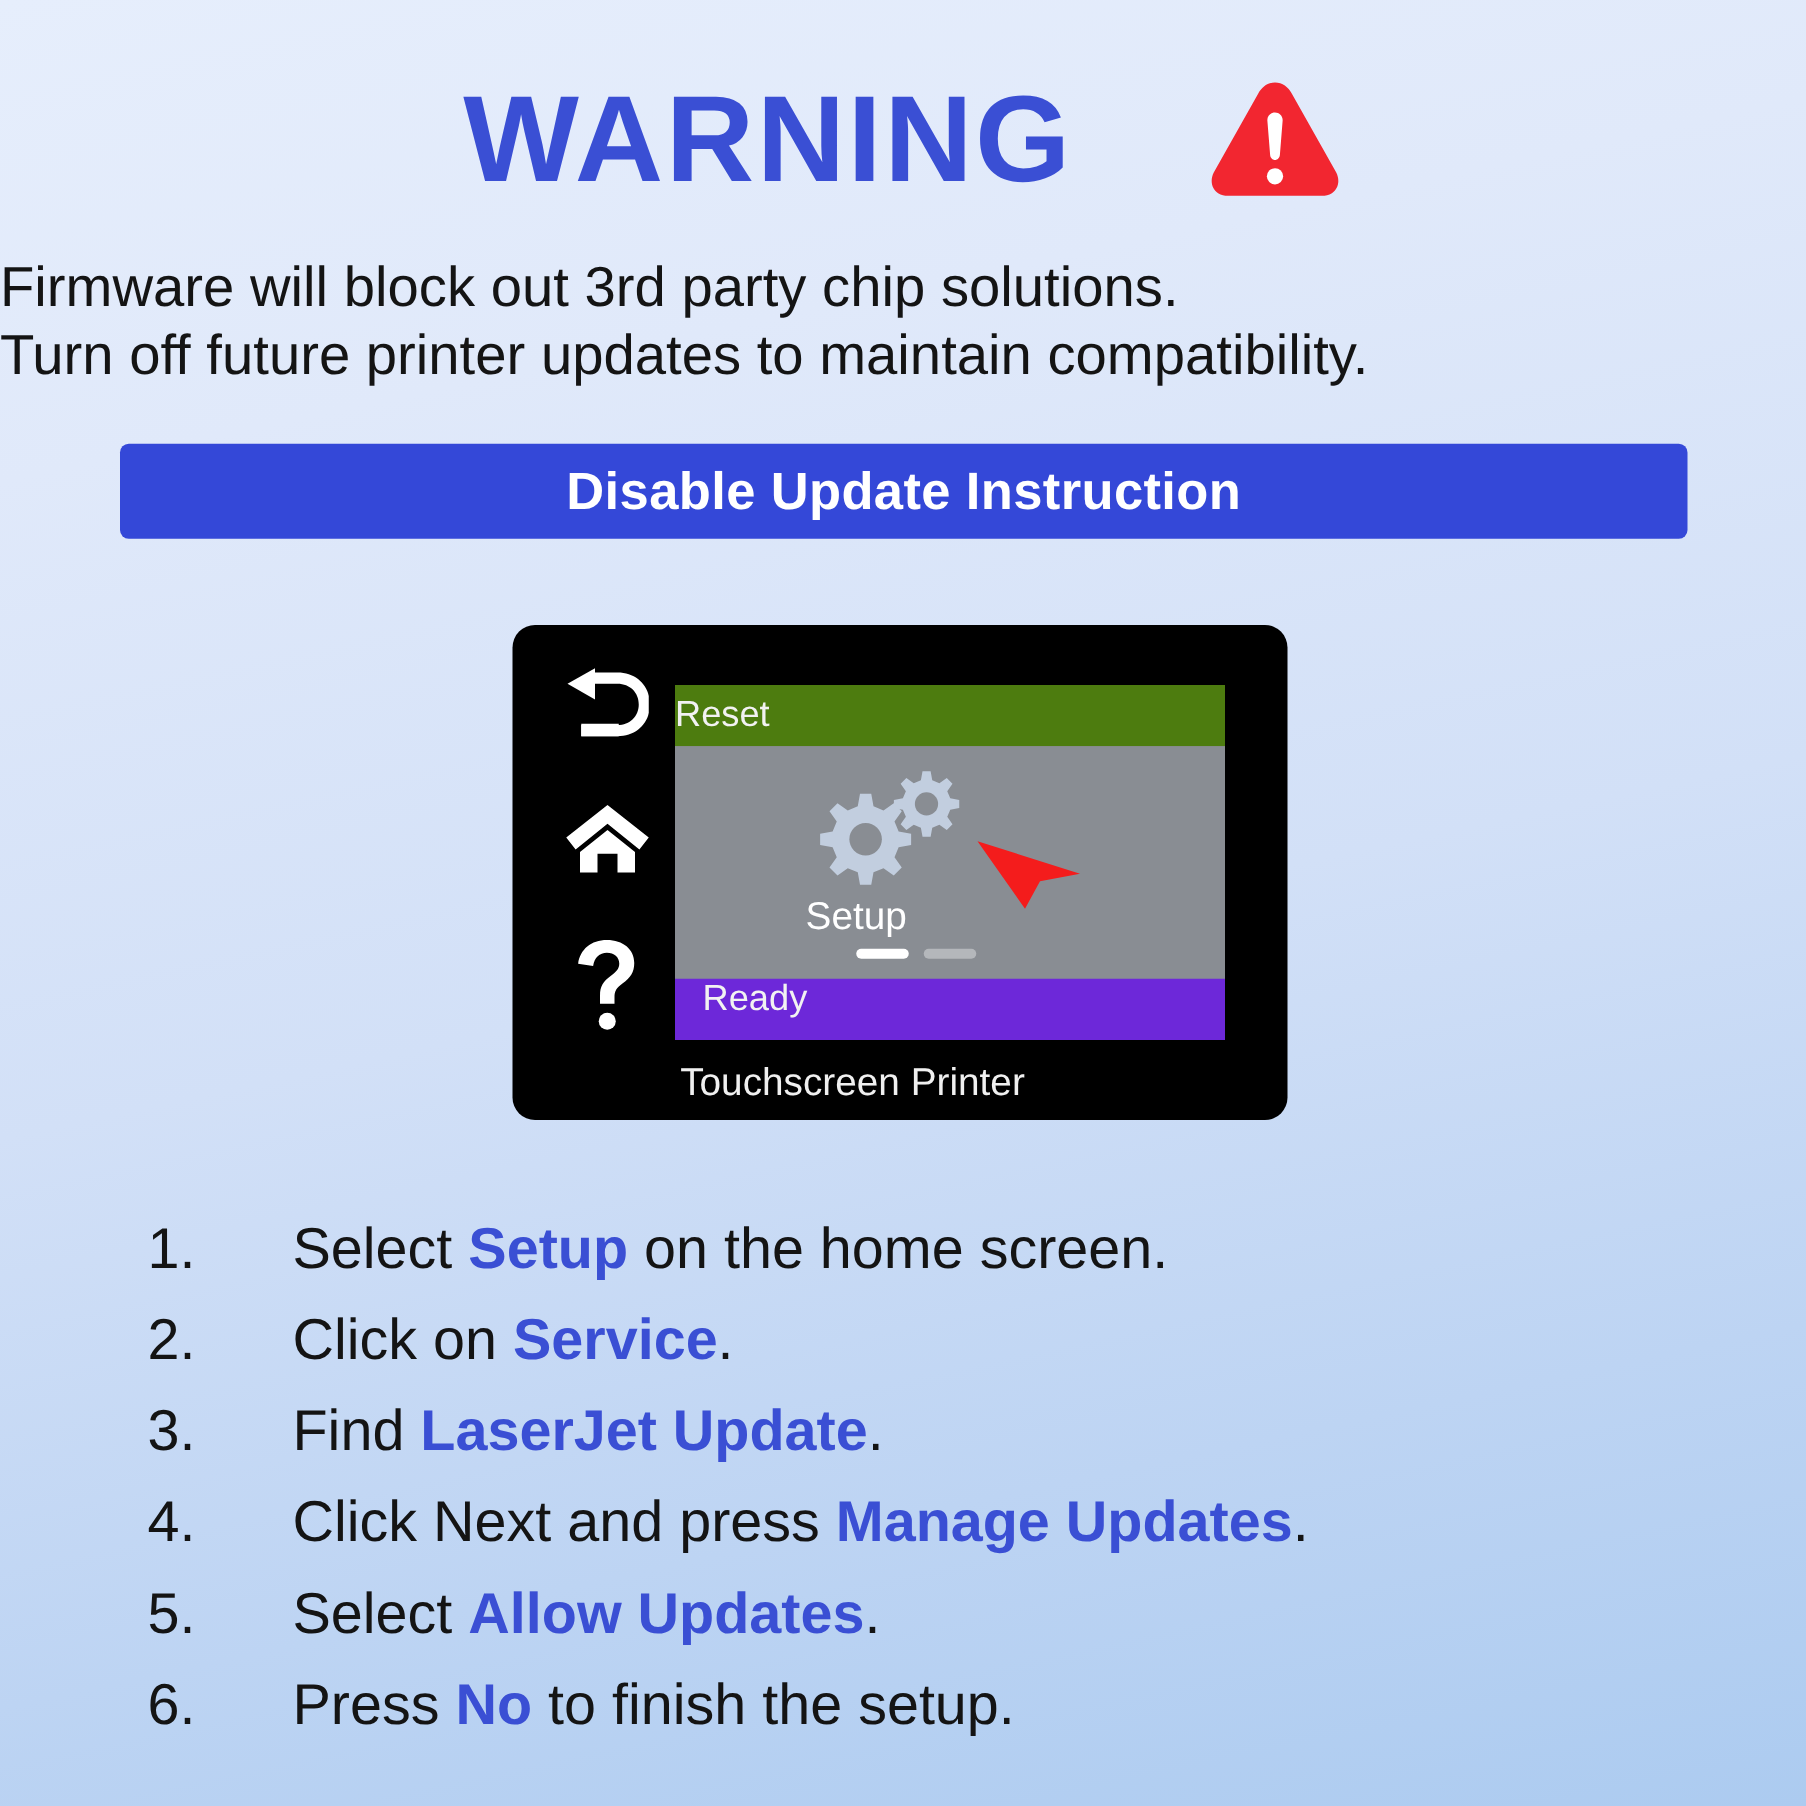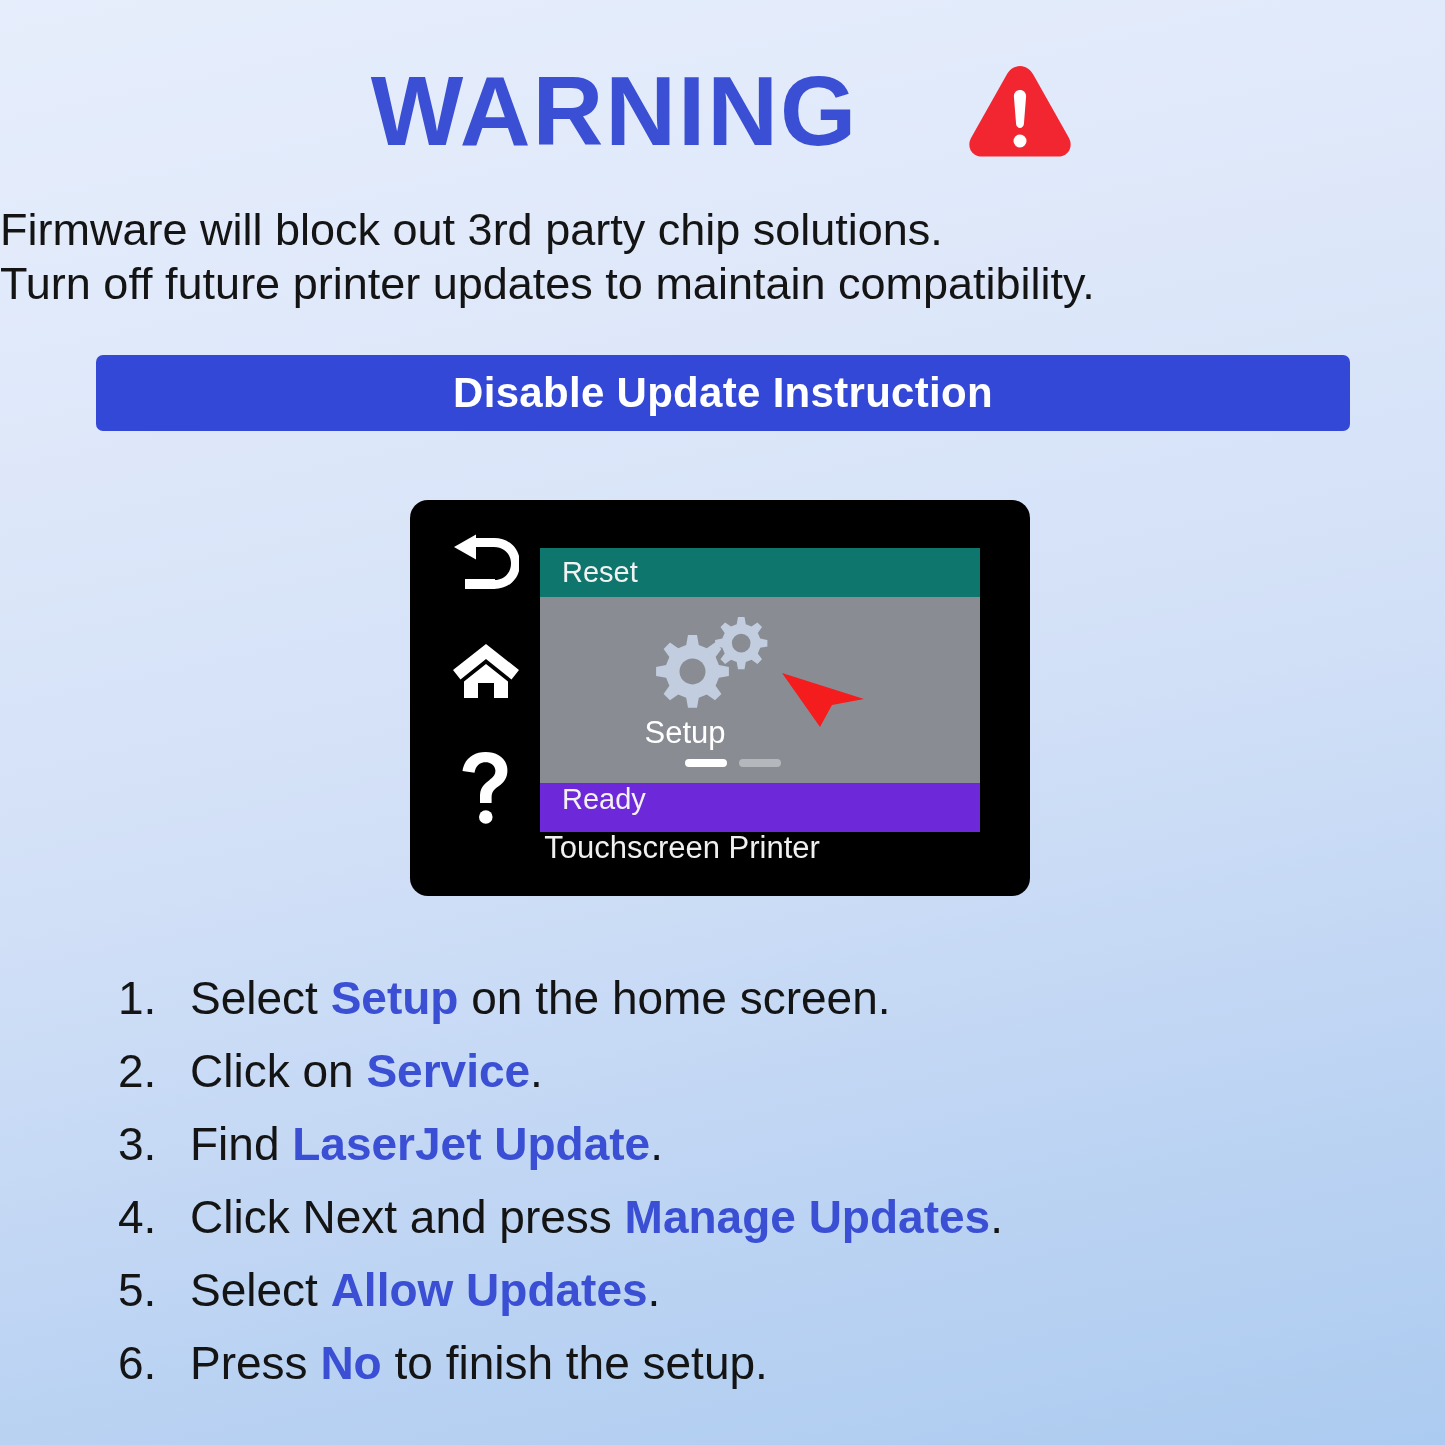--- a/index.html
+++ b/index.html
@@ -109,24 +109,23 @@
     height: 284px;
     background: #8a8e94;
     overflow: hidden;
   }
 
   .screen-topbar {
     position: absolute;
     left: 0; top: 0;
     width: 440px;
     height: 49px;
-    background: #0f766e;
+    background: #4d7c0f;
     display: flex;
     align-items: center;
-    padding-left: 22px;
   }
   .screen-topbar span {
     color: #f2f2f2;
     font-size: 29px;
   }
 
   .screen-body {
     position: absolute;
     left: 0; top: 49px;
     width: 440px;
@@ -182,21 +181,21 @@
     padding-left: 22px;
   }
   .screen-bottombar span {
     color: #f2f2f2;
     font-size: 29px;
   }
 
   .device-caption {
     position: absolute;
     left: 0;
-    top: 330px;
+    top: 348px;
     width: 544px;
     text-align: center;
     color: #f0f0f0;
     font-size: 31px;
   }
 
   
   .steps {
     position: absolute;
     top: 962px;
@@ -208,21 +207,21 @@
     align-items: baseline;
     font-size: 46px;
     line-height: 73px;
     color: #141414;
   }
   .step-num {
     width: 72px;
     flex: 0 0 72px;
     text-align: left;
   }
-  .step-text { flex: 1; }
+  .step-text { flex: 1; margin-left: 44px; }
   .hl {
     color: #3a4fd4;
     font-weight: 700;
   }
 </style>
 </head>
 <body>
 
 <div class="header">
   <div class="warning-title">WARNING</div>

